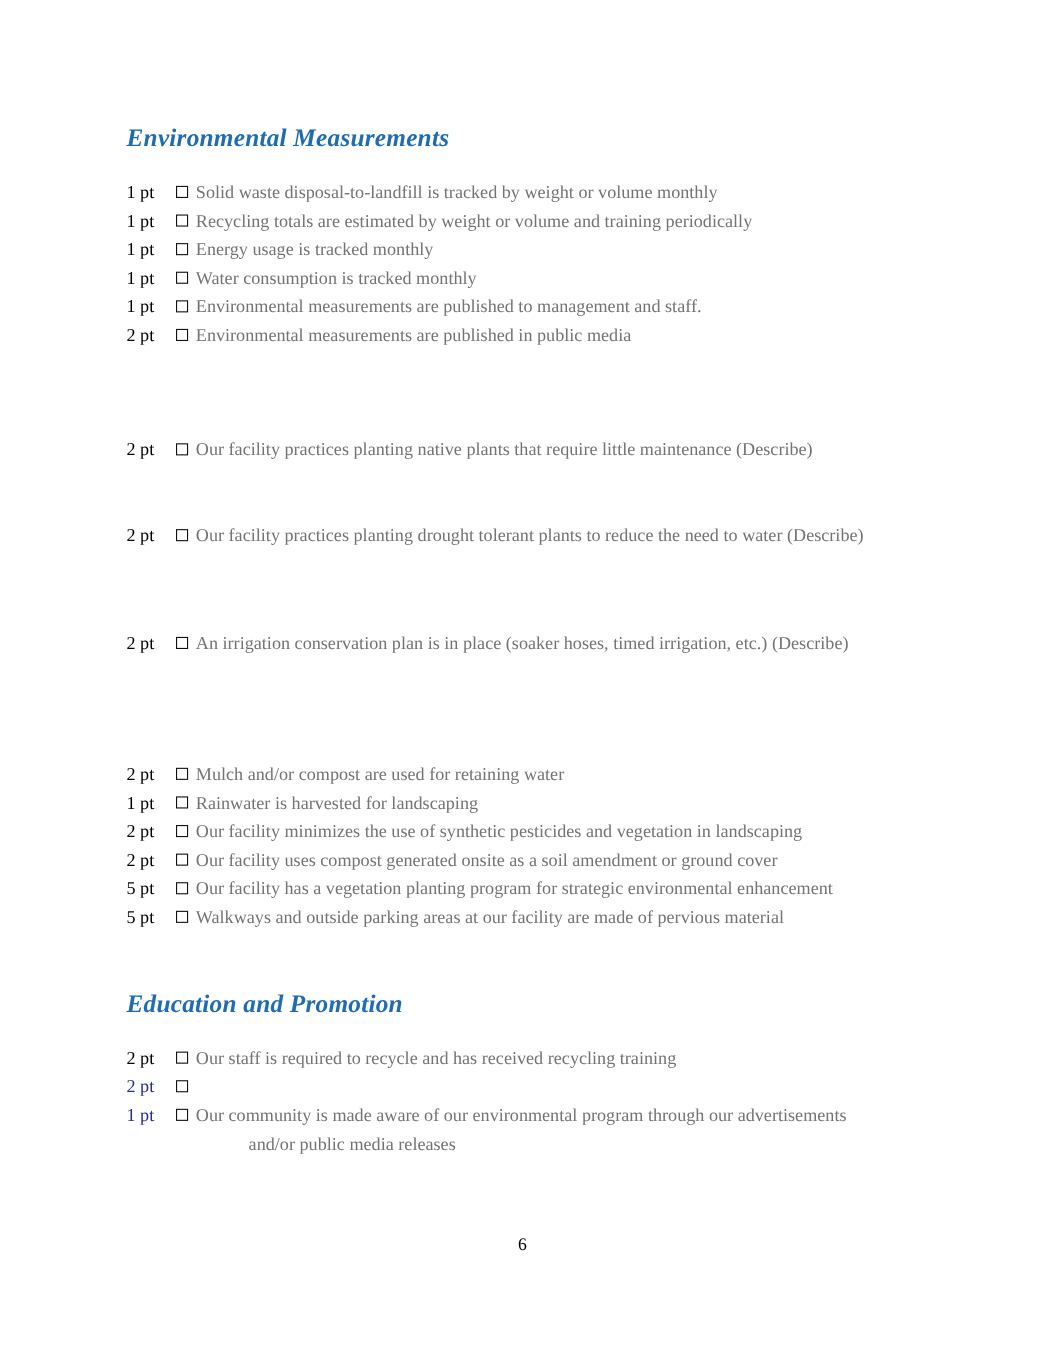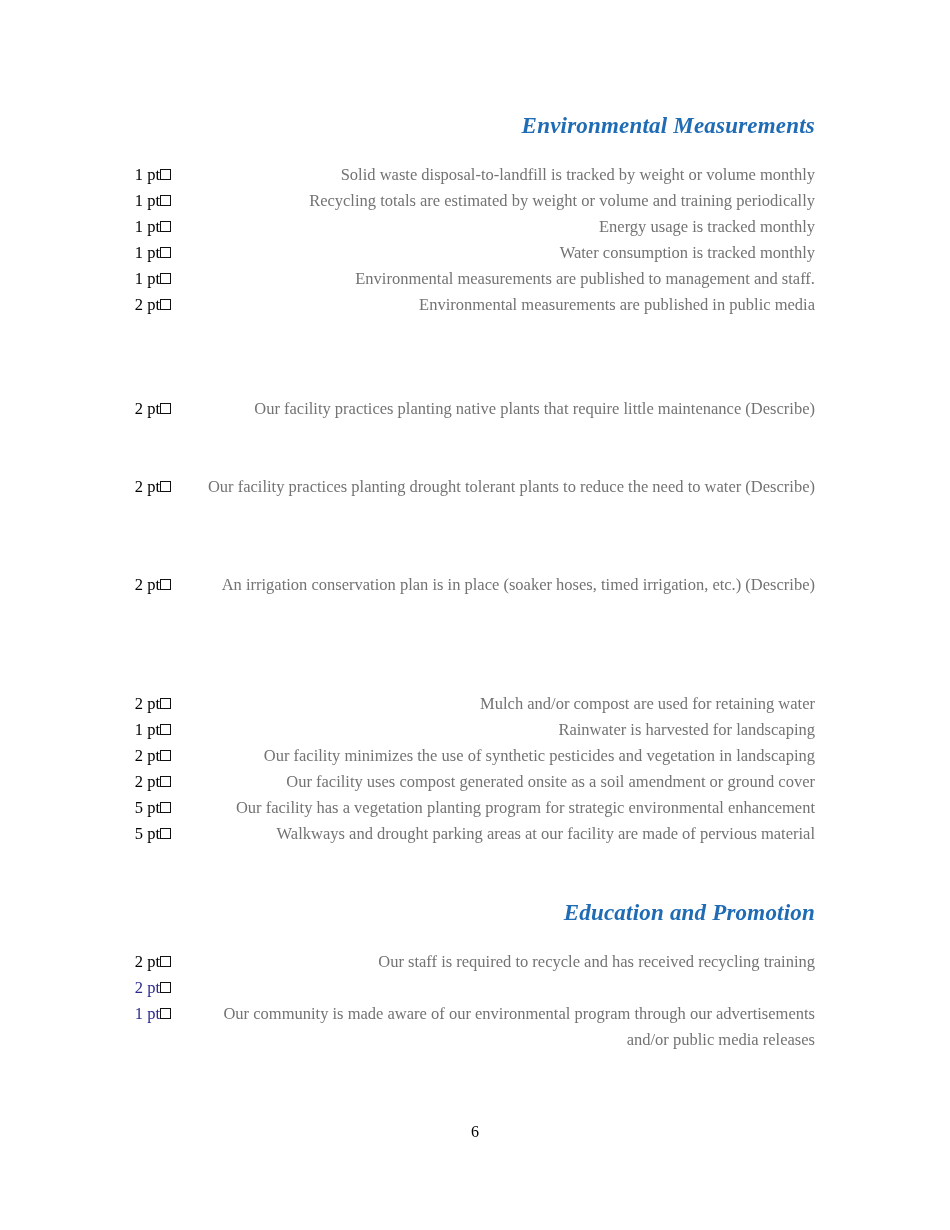--- a/index.html
+++ b/index.html
@@ -20,21 +20,20 @@
     width: 950px;
     height: 1230px;
     box-sizing: border-box;
     padding: 0;
   }
   .content {
     position: absolute;
     left: 115px;
     top: 112px;
     width: 700px;
-    text-align: right;
   }
 
   
   .section-heading {
     font-family: "Liberation Serif", "DejaVu Serif", serif;
     font-weight: bold;
     font-style: italic;
     font-size: 23px;
     line-height: 28px;
     color: #1f6cb5;
@@ -216,21 +215,21 @@
 
         <div class="item-row">
           <span class="pt-label">5 pt</span>
           <span class="checkbox"></span>
           <span class="item-text">Our facility has a vegetation planting program for strategic environmental enhancement</span>
         </div>
 
         <div class="item-row">
           <span class="pt-label">5 pt</span>
           <span class="checkbox"></span>
-          <span class="item-text">Walkways and drought parking areas at our facility are made of pervious material</span>
+          <span class="item-text">Walkways and outside parking areas at our facility are made of pervious material</span>
         </div>
 
       </div>
     </div>
 
     <div class="sec-gap-2"></div>
 
     <div class="section">
       <div class="section-heading">Education and Promotion</div>
       <div class="gap-head-items"></div>

